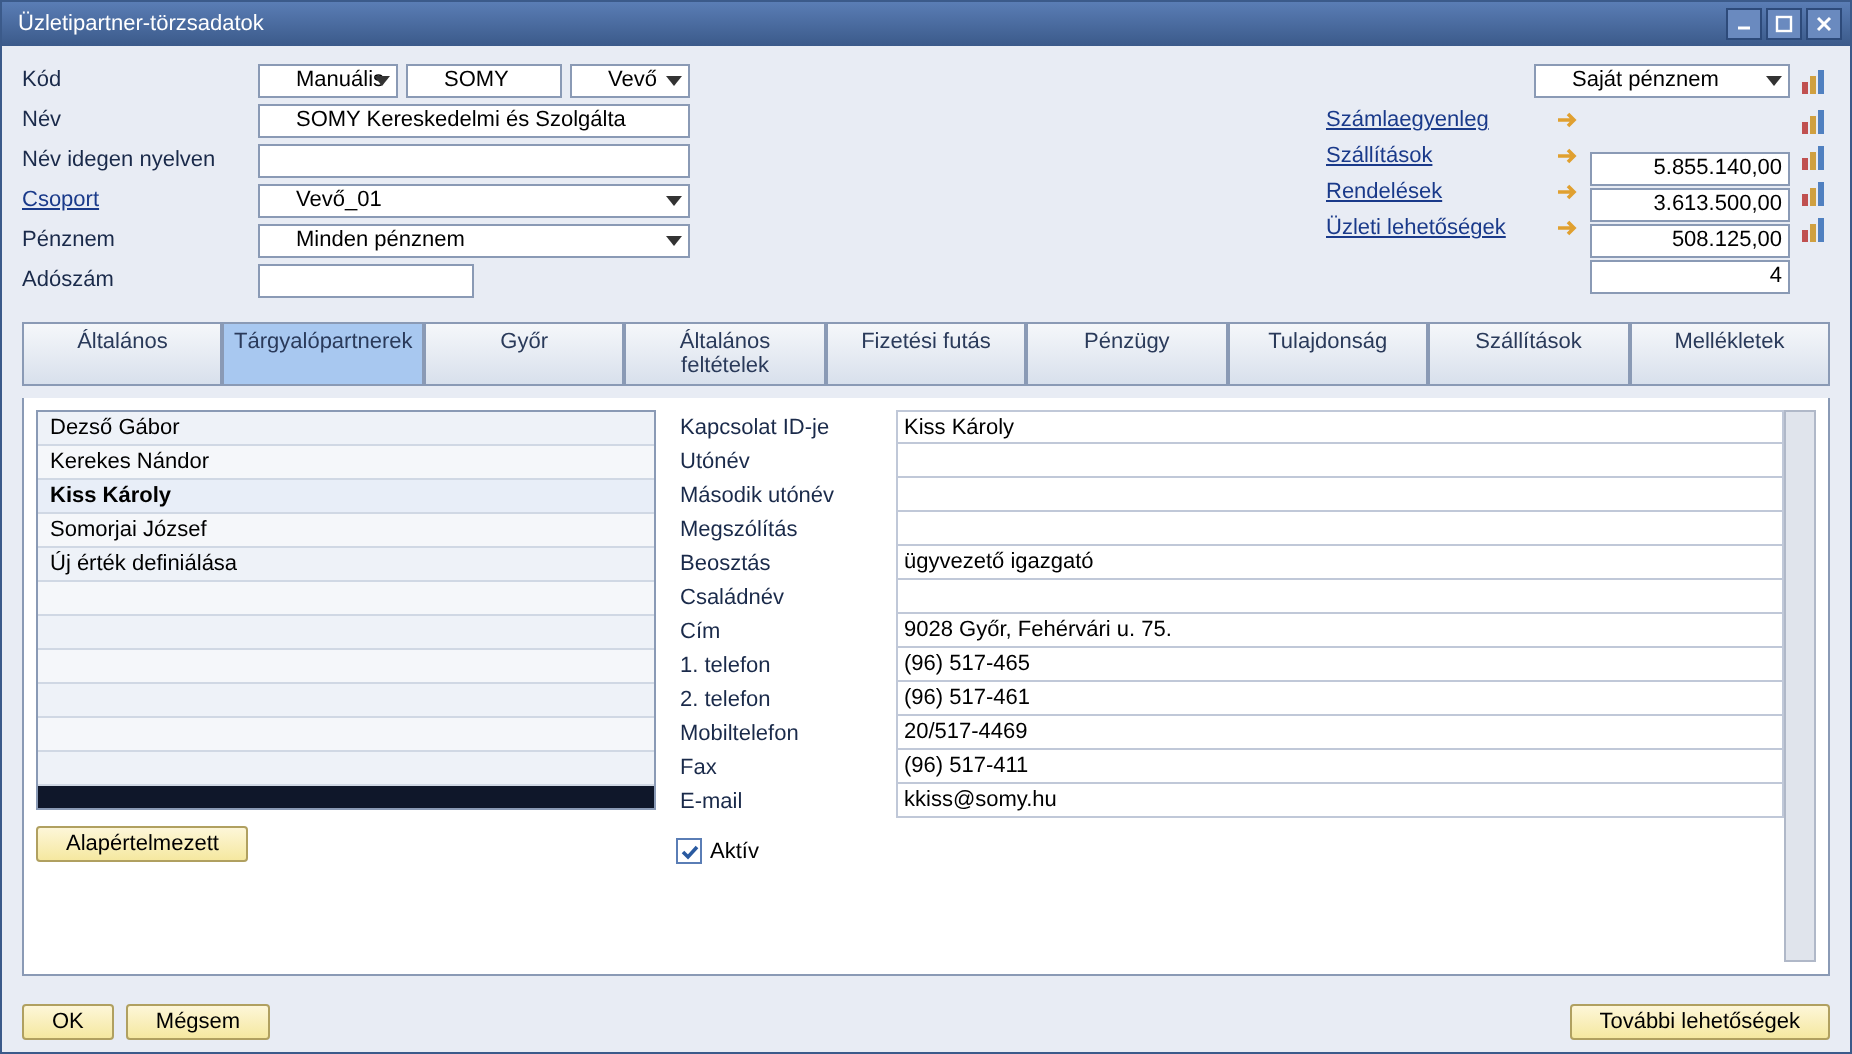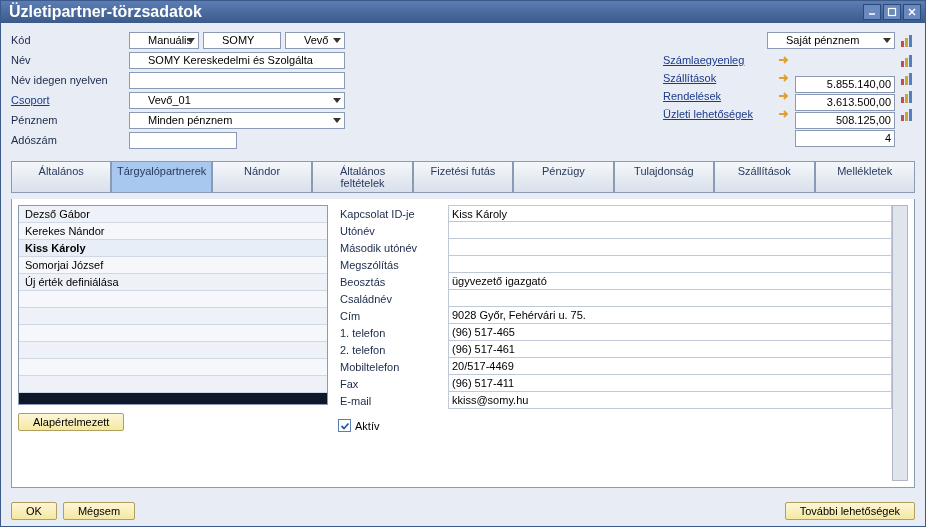--- a/index.html
+++ b/index.html
@@ -1,19 +1,19 @@
 <!DOCTYPE html>
 <html><head>
 <meta charset="utf-8">
 <style>
 * { box-sizing: border-box; font-family: Tahoma, Arial, sans-serif; font-size: 11px; }
 body { margin: 0; background: #f0f0f0; }
 .window { width: 926px; height: 527px; background: #e8ecf4; border: 1px solid #3b5a8a; display: flex; flex-direction: column; }
 .titlebar { background: linear-gradient(#5a7db5, #3b5a8a); color: #fff; height: 22px; display: flex; align-items: center; justify-content: space-between; padding: 0 4px 0 8px; }
-.titlebar .title { font-size: 16px; font-weight: bold; }
+.titlebar .title { font-size: 11px; }
 .winbtns { display: flex; gap: 2px; }
 .winbtn { width: 18px; height: 16px; background: #6a8abf; border: 1px solid #2d4a7a; display: flex; align-items: center; justify-content: center; cursor: pointer; }
 .winbtn svg { width: 10px; height: 10px; }
 .content { flex: 1; padding: 8px 10px; display: flex; flex-direction: column; gap: 6px; background: #e8ecf4; }
 .header { display: flex; justify-content: space-between; gap: 44px; }
 .left-fields, .right-fields { display: flex; flex-direction: column; gap: 2px; }
 .field-row { display: flex; align-items: center; height: 18px; gap: 4px; }
 .field-row .label { width: 114px; color: #1a2a4a; }
 .field-row .label.link { color: #1a3a8a; text-decoration: underline; cursor: pointer; }
 .input, .select { border: 1px solid #8a9ab5; background: #fff; height: 17px; padding: 0 18px; display: flex; align-items: center; overflow: hidden; white-space: nowrap; }
@@ -194,21 +194,21 @@
                 <span></span>
               </span>
             </div>
           </div>
       </div>
     </div>
 
     <div class="tabs" id="tabs">
         <div class="tab">Általános</div>
         <div class="tab active">Tárgyalópartnerek</div>
-        <div class="tab">Nándor</div>
+        <div class="tab">Győr</div>
         <div class="tab">Általános feltételek</div>
         <div class="tab">Fizetési futás</div>
         <div class="tab">Pénzügy</div>
         <div class="tab">Tulajdonság</div>
         <div class="tab">Szállítások</div>
         <div class="tab">Mellékletek</div>
       </div>
 
     <div class="tab-body">
       <div class="list-panel">

